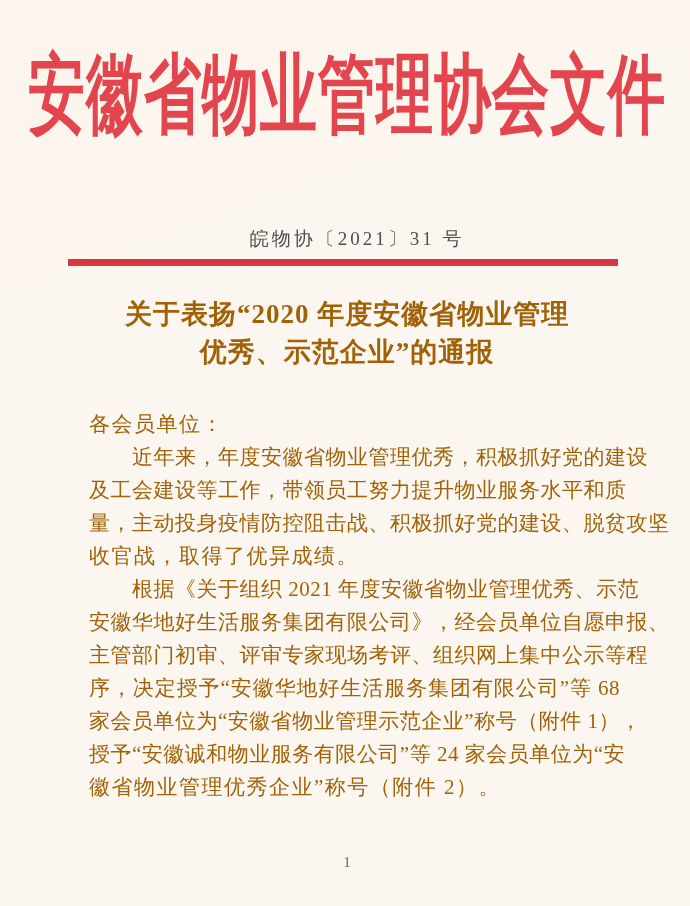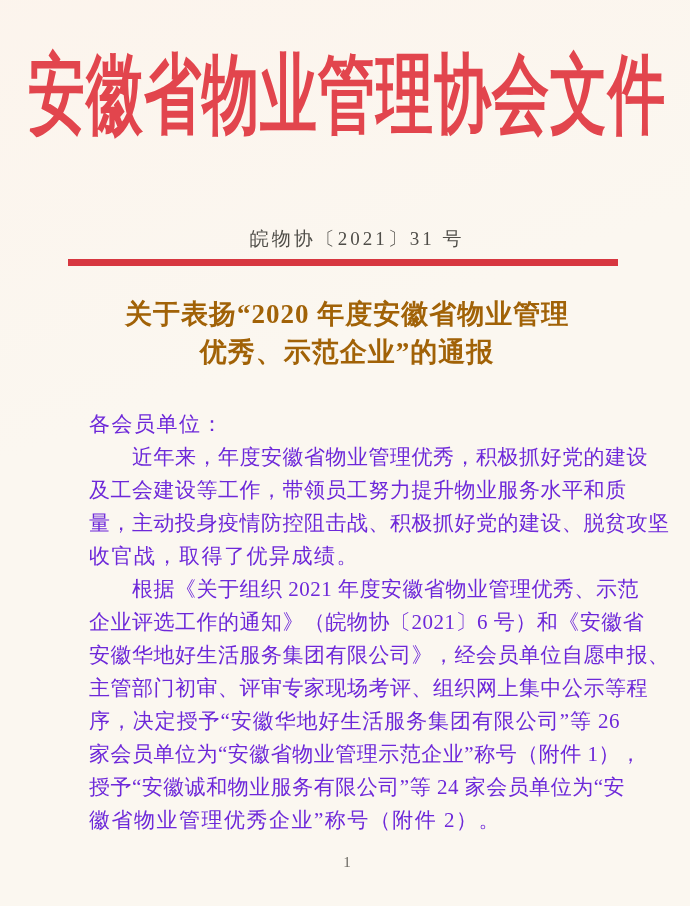--- a/index.html
+++ b/index.html
@@ -71,21 +71,21 @@
     letter-spacing: 1px;
     color: #a16207;
   }
   .body-block {
     position: absolute;
     top: 408px;
     left: 89px;
     width: 531px;
     font-size: 21px;
     line-height: 33px;
-    color: #6d28d9;
+    color: #a16207;
   }
   .body-line {
     height: 33px;
     white-space: nowrap;
     text-align: justify;
     text-align-last: justify;
     letter-spacing: 0.5px;
   }
   .body-line.indent { text-indent: 43px; }
   .body-line.line-open {
@@ -121,24 +121,23 @@
 
   <div class="body-block">
     <div class="body-line line-open">各会员单位：</div>
 
     <div class="body-line indent">近年来，年度安徽省物业管理优秀，积极抓好党的建设</div>
     <div class="body-line">及工会建设等工作，带领员工努力提升物业服务水平和质</div>
     <div class="body-line">量，主动投身疫情防控阻击战、积极抓好党的建设、脱贫攻坚</div>
     <div class="body-line line-open">收官战，取得了优异成绩。</div>
 
     <div class="body-line indent">根据《关于组织 2021 年度安徽省物业管理优秀、示范</div>
-    <div class="body-line">企业评选工作的通知》（皖物协〔2021〕6 号）和《安徽省</div>
     <div class="body-line">安徽华地好生活服务集团有限公司》，经会员单位自愿申报、</div>
     <div class="body-line">主管部门初审、评审专家现场考评、组织网上集中公示等程</div>
-    <div class="body-line">序，决定授予“安徽华地好生活服务集团有限公司”等 26</div>
+    <div class="body-line">序，决定授予“安徽华地好生活服务集团有限公司”等 68</div>
     <div class="body-line">家会员单位为“安徽省物业管理示范企业”称号（附件 1），</div>
     <div class="body-line">授予“安徽诚和物业服务有限公司”等 24 家会员单位为“安</div>
     <div class="body-line line-open">徽省物业管理优秀企业”称号（附件 2）。</div>
   </div>
 
   <div class="page-number">1</div>
 
 </div>
 
 </body></html>

